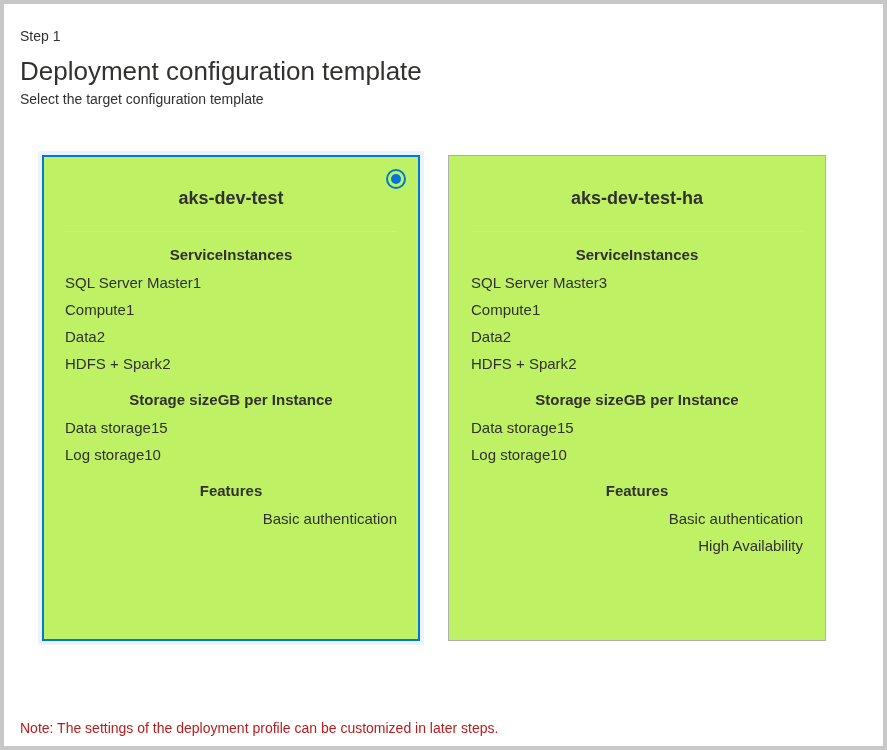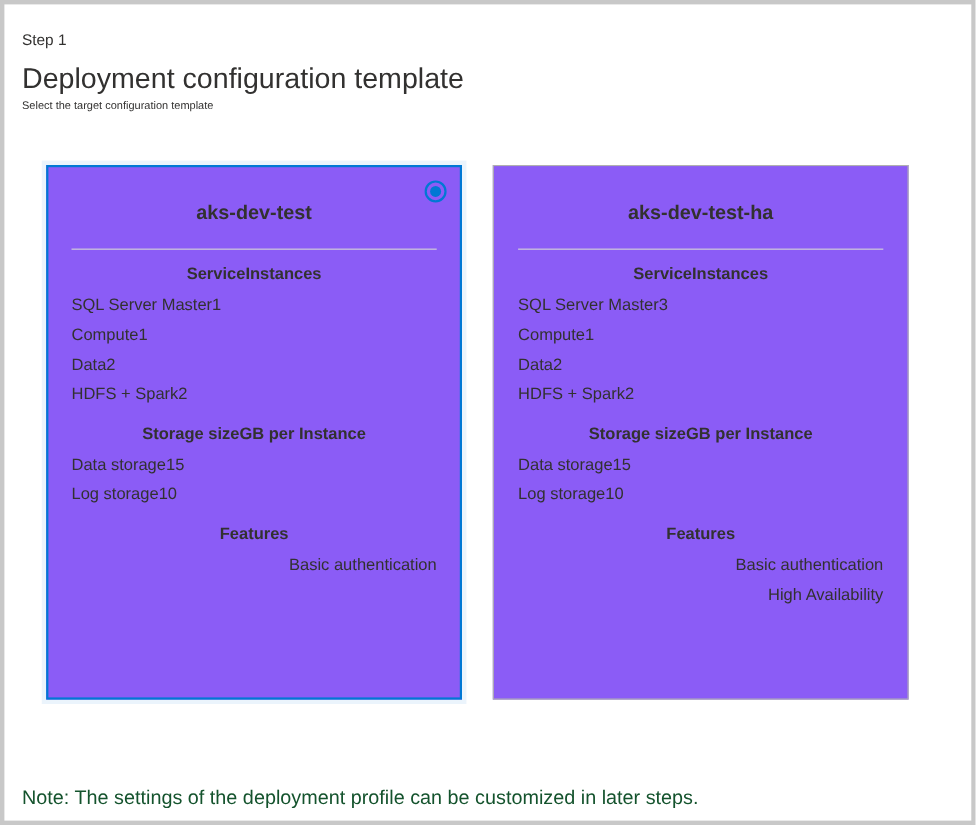--- a/index.html
+++ b/index.html
@@ -22,39 +22,39 @@
       color: #323130;
       margin-bottom: 12px;
     }
     .page-title {
       font-size: 26px;
       font-weight: 300;
       color: #323130;
       margin: 0 0 4px 0;
     }
     .page-subtitle {
-      font-size: 10px;
+      font-size: 14px;
       color: #323130;
       margin-bottom: 48px;
     }
     .cards-row {
       display: flex;
       gap: 28px;
       padding-left: 22px;
       padding-right: 22px;
       flex: 1;
       align-items: flex-start;
     }
     .card {
       width: 378px;
       min-height: 486px;
       border: 1px solid #b0b0b0;
       padding: 18px 22px 18px 22px;
       position: relative;
-      background: #8b5cf6;
+      background: #bef264;
       cursor: pointer;
     }
     .card.selected {
       border: 2px solid #0078d4;
       box-shadow: 0 0 0 4px rgba(0,120,212,0.08);
       padding: 17px 21px 17px 21px;
     }
     .radio {
       position: absolute;
       top: 12px;
@@ -101,22 +101,22 @@
     .row {
       display: flex;
       font-size: 15px;
       color: #323130;
       line-height: 1.8;
     }
     .features-list .row {
       justify-content: flex-end;
     }
     .note {
-      font-size: 18px;
-      color: #14532d;
+      font-size: 14px;
+      color: #b91c1c;
       margin-top: 8px;
       padding-bottom: 2px;
     }
   </style>
 </head>
 <body>
 
 <div class="frame">
   <div class="step-label">Step 1</div>
   <h1 class="page-title">Deployment configuration template</h1>

